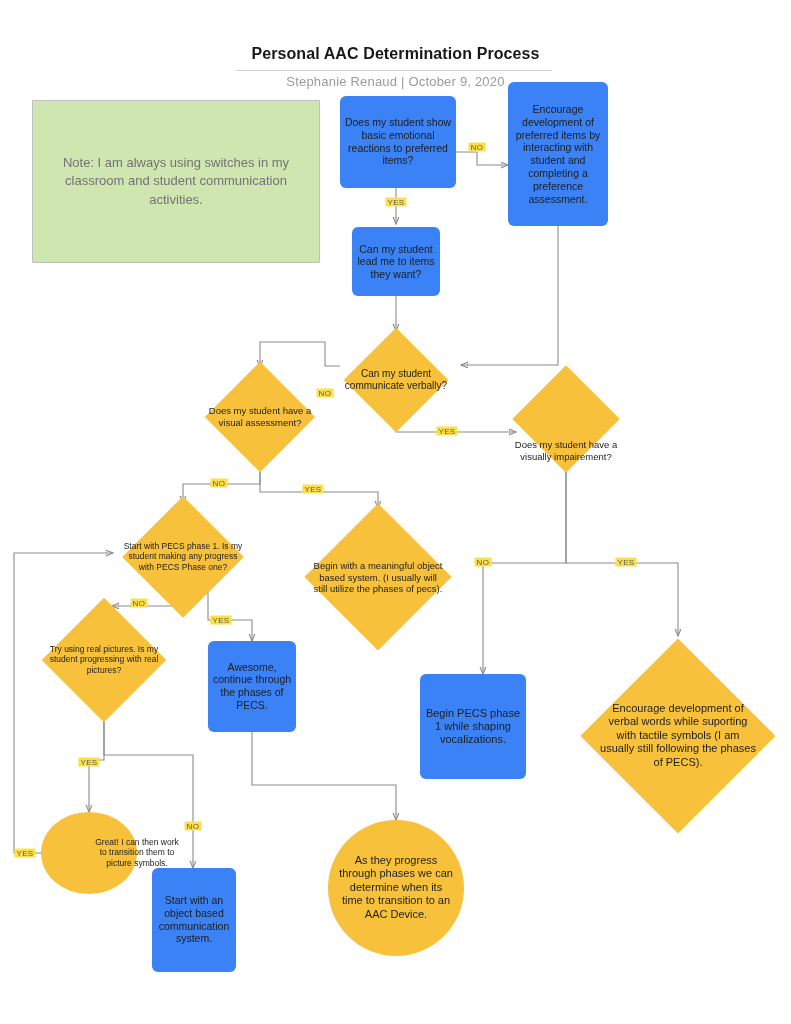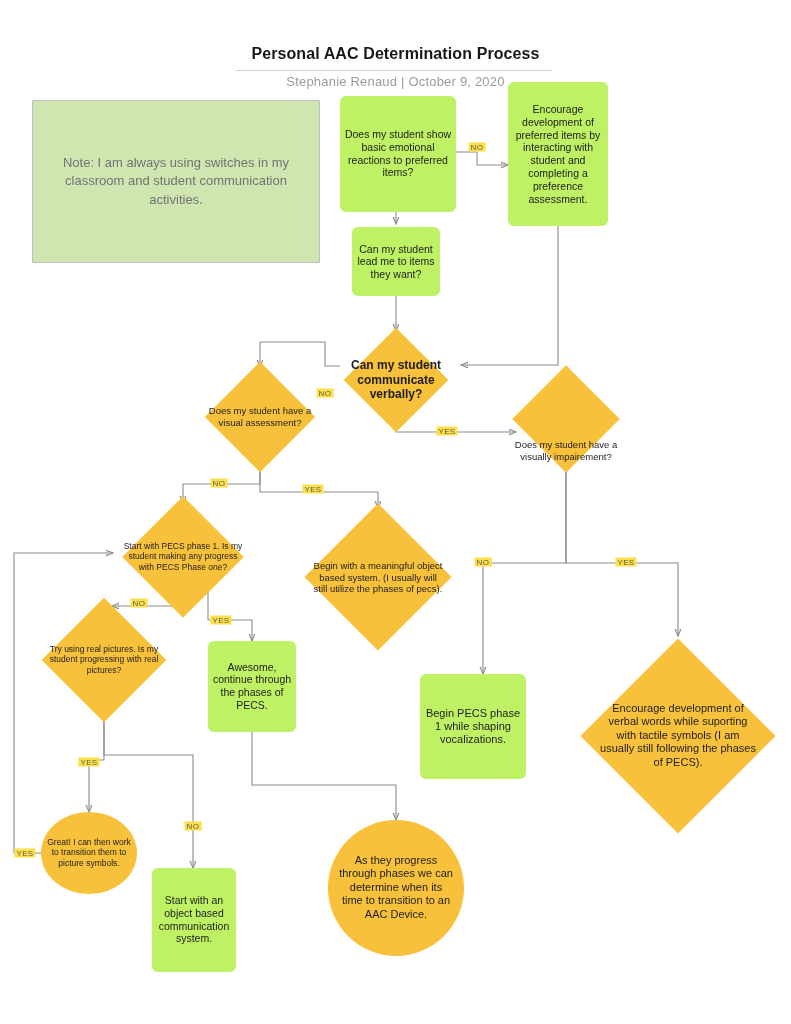--- a/index.html
+++ b/index.html
@@ -35,21 +35,21 @@
 
   
   .node{position:absolute;box-sizing:border-box;}
   .node .txt{
     position:absolute;left:0;top:50%;width:100%;
     transform:translateY(-50%);
     text-align:center;color:#1d1d1d;line-height:1.22;
     white-space:pre-line;padding:0 4px;box-sizing:border-box;
   }
 
-  .box{background:#bef264;border-radius:6px;}
+  .box{background:#3b82f6;border-radius:6px;}
   .note{
     background:#cfe6b0;border:1px solid #bfbfbf;border-radius:1px;
   }
   .note .txt{color:#737373;}
   .circle{background:#F8C13C;border-radius:50%;}
 
   
   .diamond{background:transparent;}
   .diamond .dshape{
     position:absolute;left:50%;top:50%;background:#F8C13C;
@@ -117,35 +117,35 @@
   <div class="elab" style="left:139px;top:603px;">NO</div>
   <div class="elab" style="left:221px;top:620px;">YES</div>
   <div class="elab" style="left:89px;top:762px;">YES</div>
   <div class="elab" style="left:193px;top:826px;">NO</div>
   <div class="elab" style="left:25px;top:853px;">YES</div>
 
   <div class="node note" style="left:32px;top:100px;width:288px;height:163px;">
     <div class="txt" style="font-size:13px;line-height:1.45;padding:0 18px;">Note: I am always using switches in my classroom and student communication activities.</div>
   </div>
 
-  <div class="node box" style="left:340px;top:96px;width:116px;height:116px;">
+  <div class="node box" style="left:340px;top:96px;width:116px;height:92px;">
     <div class="txt" style="font-size:10.5px;">Does my student show basic emotional reactions to preferred items?</div>
   </div>
 
   <div class="node box" style="left:508px;top:82px;width:100px;height:144px;">
     <div class="txt" style="font-size:10.5px;">Encourage development of preferred items by interacting with student and completing a preference assessment.</div>
   </div>
 
   <div class="node box" style="left:352px;top:227px;width:88px;height:69px;">
     <div class="txt" style="font-size:10.5px;">Can my student lead me to items they want?</div>
   </div>
 
   <div class="node diamond" style="left:340px;top:331px;width:112px;height:98px;">
     <div class="dshape" style="width:74px;height:74px;"></div>
-    <div class="txt" style="font-size:12px;font-weight:bold;">Can my student communicate verbally?</div>
+    <div class="txt" style="font-size:10px;">Can my student communicate verbally?</div>
   </div>
 
   <div class="node diamond" style="left:200px;top:367px;width:120px;height:100px;">
     <div class="dshape" style="width:78px;height:78px;"></div>
     <div class="txt" style="font-size:9.5px;">Does my student have a visual assessment?</div>
   </div>
 
   <div class="node diamond" style="left:506px;top:370px;width:120px;height:98px;">
     <div class="dshape" style="width:76px;height:76px;"></div>
     <div class="txt" style="font-size:9.5px;margin-top:32px;">Does my student have a visually impairement?</div>
@@ -173,21 +173,21 @@
   <div class="node box" style="left:420px;top:674px;width:106px;height:105px;">
     <div class="txt" style="font-size:11px;">Begin PECS phase 1 while shaping vocalizations.</div>
   </div>
 
   <div class="node diamond" style="left:578px;top:636px;width:200px;height:200px;">
     <div class="dshape" style="width:138px;height:138px;"></div>
     <div class="txt" style="font-size:11px;padding:0 22px;">Encourage development of verbal words while suporting with tactile symbols (I am usually still following the phases of PECS).</div>
   </div>
 
   <div class="node circle" style="left:41px;top:812px;width:96px;height:82px;">
-    <div class="txt" style="font-size:8.5px;padding:0 6px;">Great! I can then work to transition them to picture symbols.</div>
+    <div class="txt" style="font-size:8.5px;padding:0 6px;margin-left:48px;">Great! I can then work to transition them to picture symbols.</div>
   </div>
 
   <div class="node box" style="left:152px;top:868px;width:84px;height:104px;">
     <div class="txt" style="font-size:10.5px;">Start with an object based communication system.</div>
   </div>
 
   <div class="node circle" style="left:328px;top:820px;width:136px;height:136px;">
     <div class="txt" style="font-size:11px;padding:0 10px;">As they progress through phases we can determine when its time to transition to an AAC Device.</div>
   </div>
 

